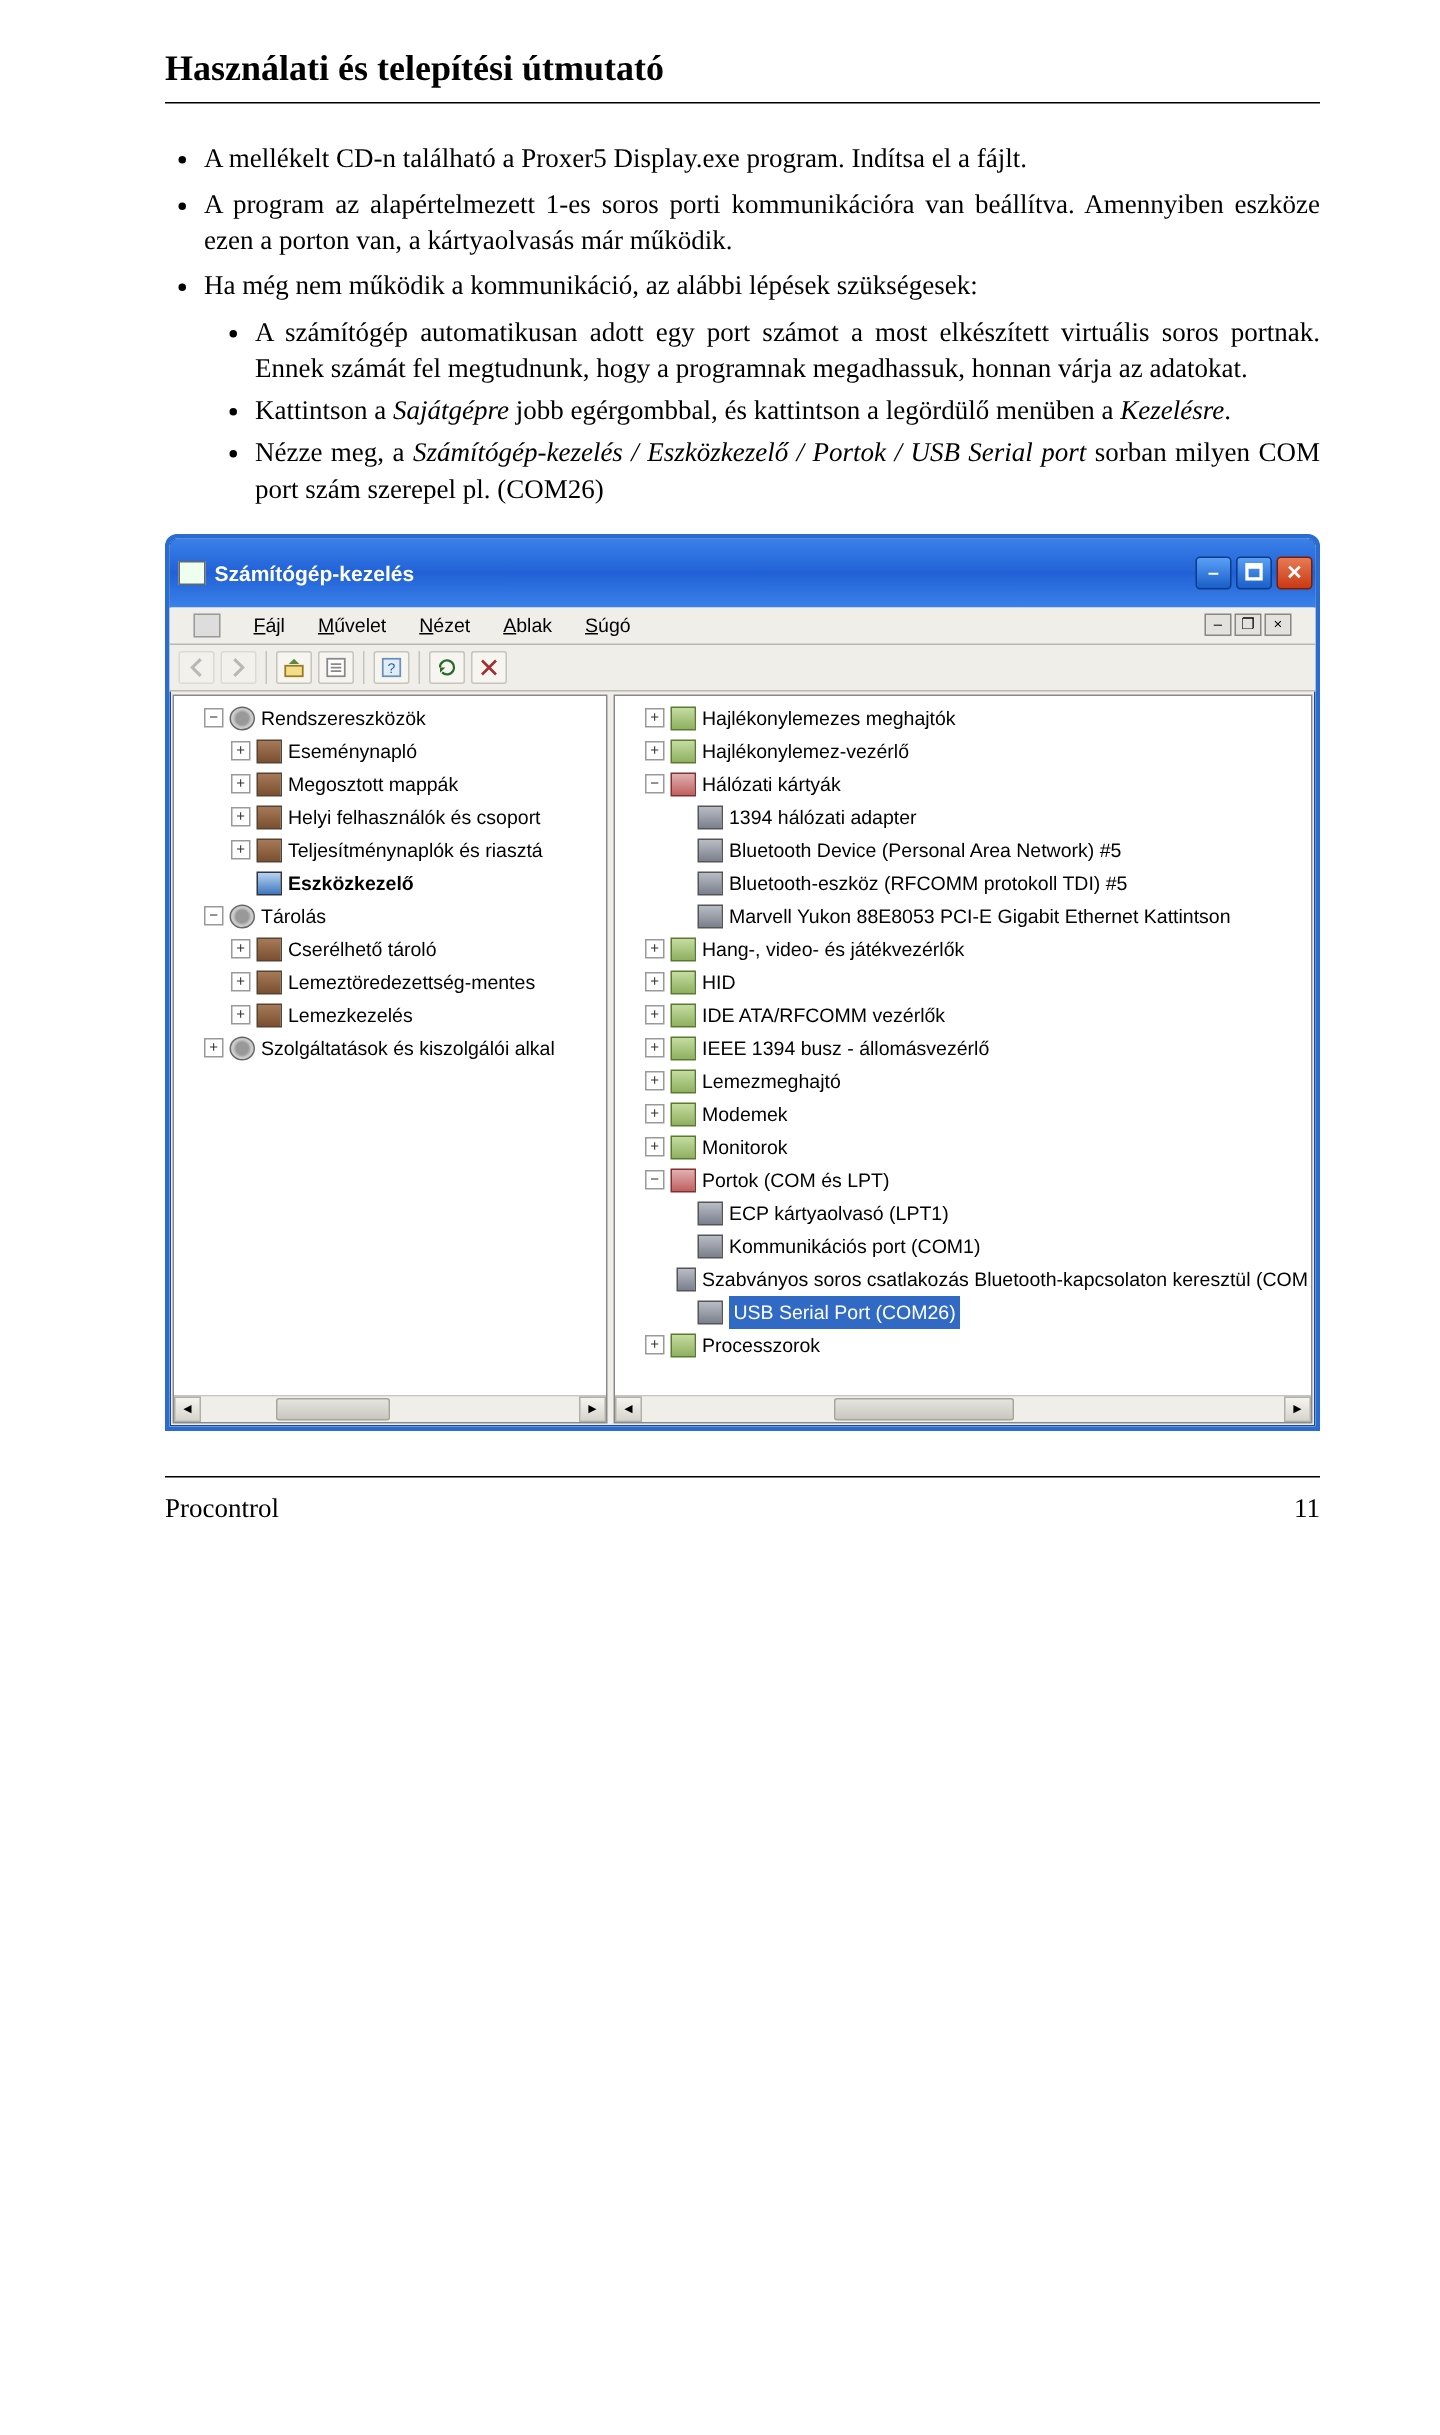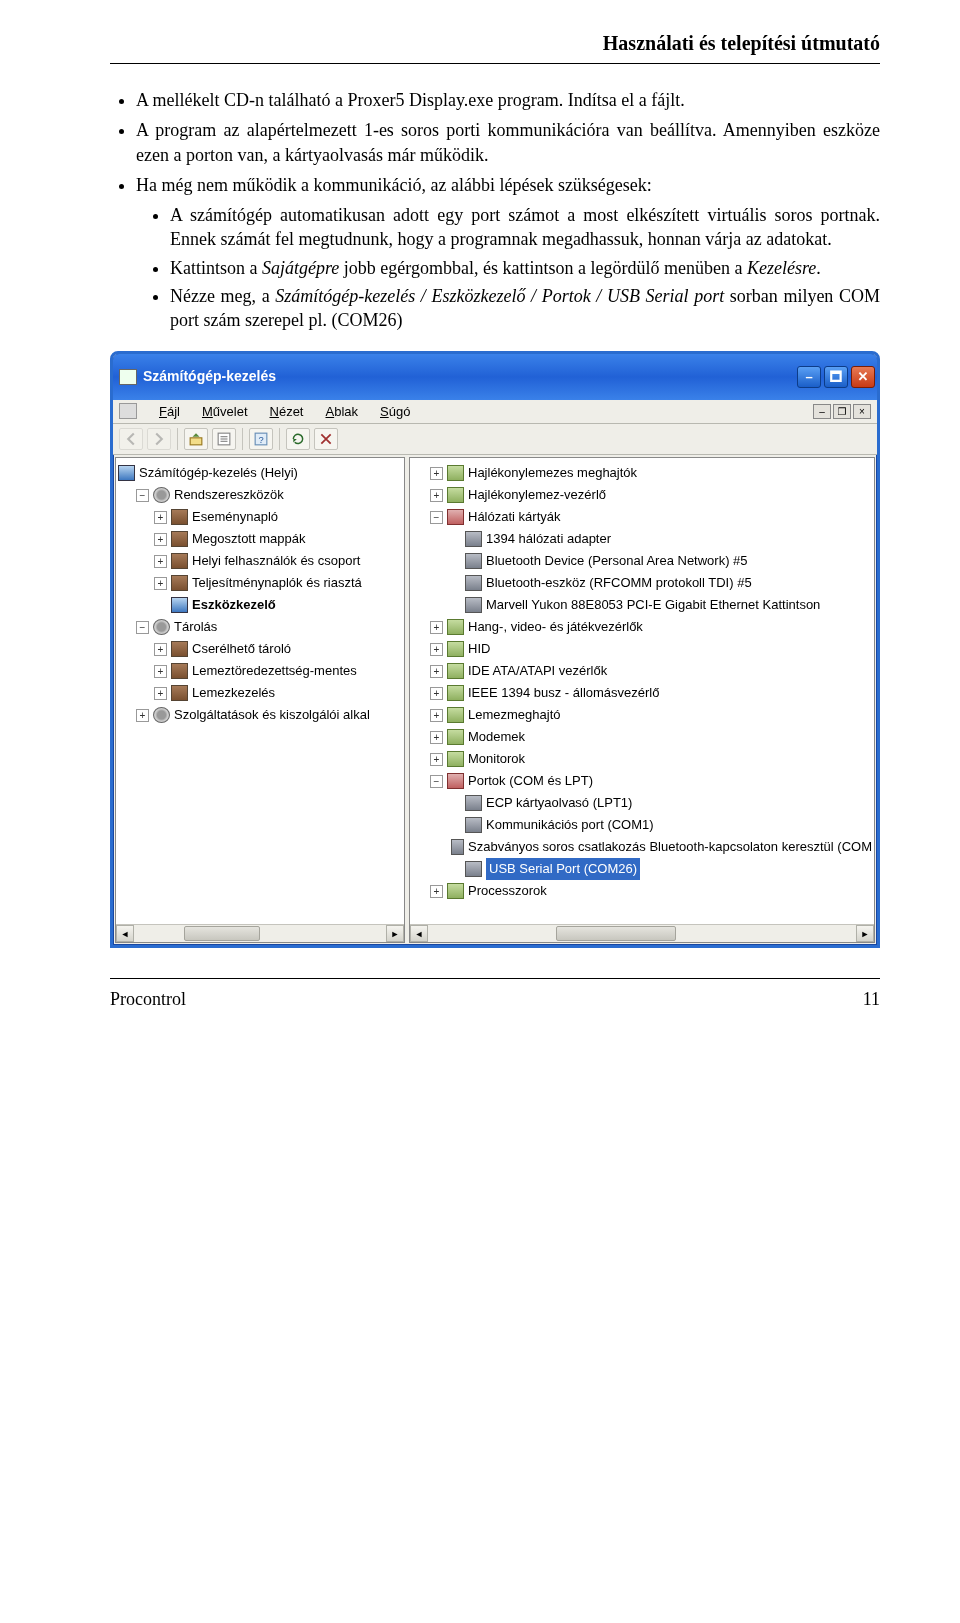--- a/index.html
+++ b/index.html
@@ -9,23 +9,23 @@
     width: 960px;
     margin: 0 auto;
     color: #000;
     font-size: 18px;
     line-height: 1.35;
   }
   .page {
     padding: 30px 80px 40px 110px;
   }
   .header {
-    text-align: right;
+    text-align: left;
     font-weight: bold;
-    font-size: 20px;
+    font-size: 24px;
     margin-bottom: 6px;
   }
   hr.rule {
     border: none;
     border-top: 1.5px solid #000;
     margin: 0 0 24px 0;
   }
   hr.bottom-rule {
     border: none;
     border-top: 1.5px solid #000;
@@ -86,21 +86,21 @@
     border-radius: 3px;
     color: #fff;
     font-weight: bold;
     font-size: 13px;
     display:flex;align-items:center;justify-content:center;
     cursor: pointer;
   }
   .xp-btn.close { background: linear-gradient(to bottom,#e77a54,#c93a14); border-color:#7a1d05;}
   .xp-menubar {
     background:#efeee8;
-    padding: 3px 6px;
+    padding: 3px 16px;
     display:flex;
     gap: 22px;
     border-bottom: 1px solid #b8b8b0;
     align-items: center;
   }
   .xp-menubar .micon{width:18px;height:16px;background:#ddd;border:1px solid #999;}
   .xp-menubar span { cursor: pointer; }
   .xp-menubar span u{text-decoration:underline;}
   .xp-mdi {
     margin-left:auto;display:flex;gap:2px;
@@ -232,24 +232,20 @@
     <div class="tbtn">
           <svg viewBox="0 0 12 12">
             <path d="M2 2l8 8M10 2l-8 8" stroke="#a03030" stroke-width="1.5"></path>
           </svg>
         </div>
   </div>
   <div class="xp-body">
     <div class="xp-pane left">
       <div class="tree" id="left-tree">
             <div class="tree-row">
-              <span class="ticon2 ic-pc"></span>
-              <span style="">Számítógép-kezelés (Helyi)</span>
-            </div>
-            <div class="tree-row">
               <span class="indent"></span>
               <span class="exp">−</span>
               <span class="ticon2 ic-gear"></span>
               <span style="">Rendszereszközök</span>
             </div>
             <div class="tree-row">
               <span class="indent"></span>
               <span class="indent"></span>
               <span class="exp">+</span>
               <span class="ticon2 ic-book"></span>
@@ -382,21 +378,21 @@
             <div class="tree-row">
               <span class="indent"></span>
               <span class="exp">+</span>
               <span class="ticon2 ic-dev"></span>
               <span class="">HID</span>
             </div>
             <div class="tree-row">
               <span class="indent"></span>
               <span class="exp">+</span>
               <span class="ticon2 ic-dev"></span>
-              <span class="">IDE ATA/ATAPI vezérlők</span>
+              <span class="">IDE ATA/RFCOMM vezérlők</span>
             </div>
             <div class="tree-row">
               <span class="indent"></span>
               <span class="exp">+</span>
               <span class="ticon2 ic-dev"></span>
               <span class="">IEEE 1394 busz - állomásvezérlő</span>
             </div>
             <div class="tree-row">
               <span class="indent"></span>
               <span class="exp">+</span>

